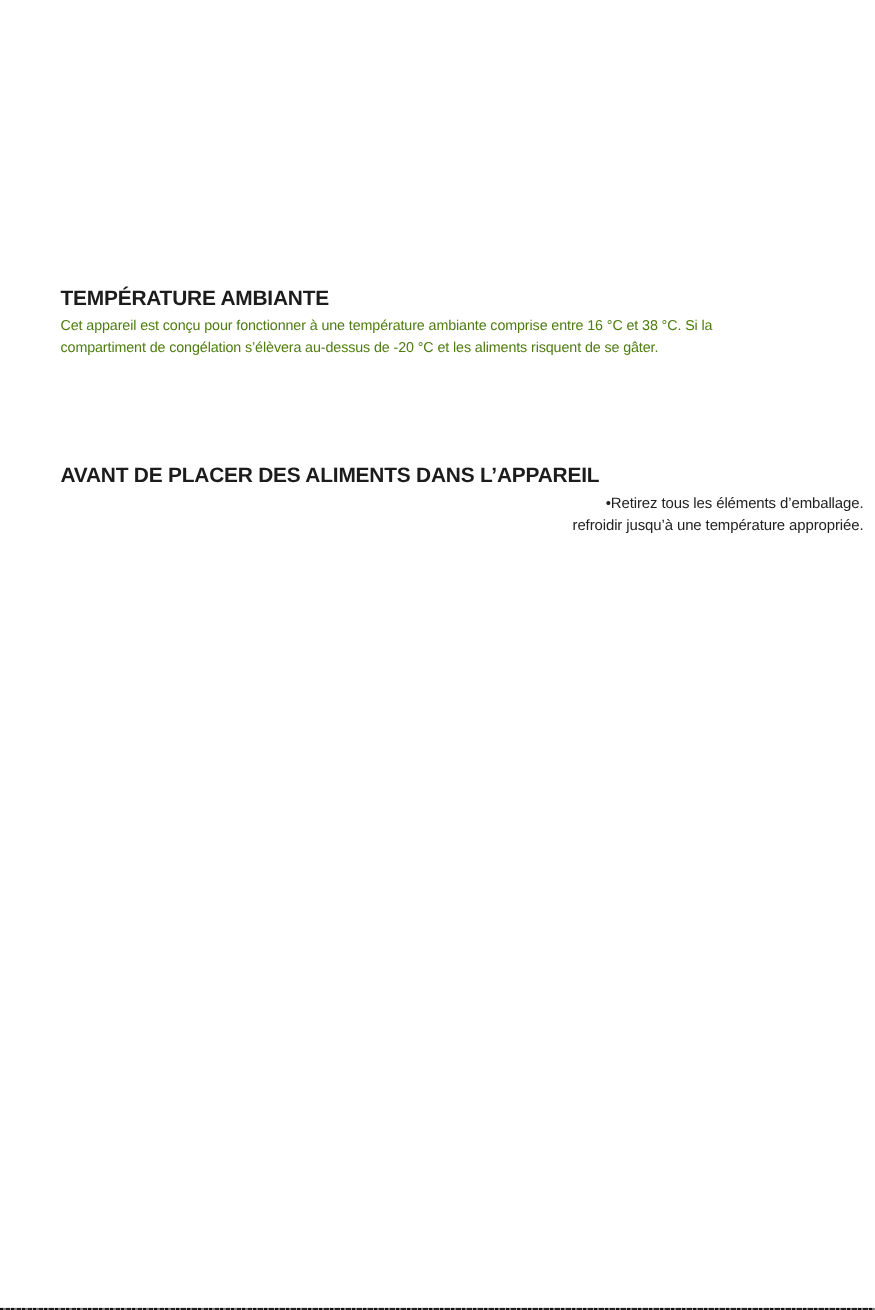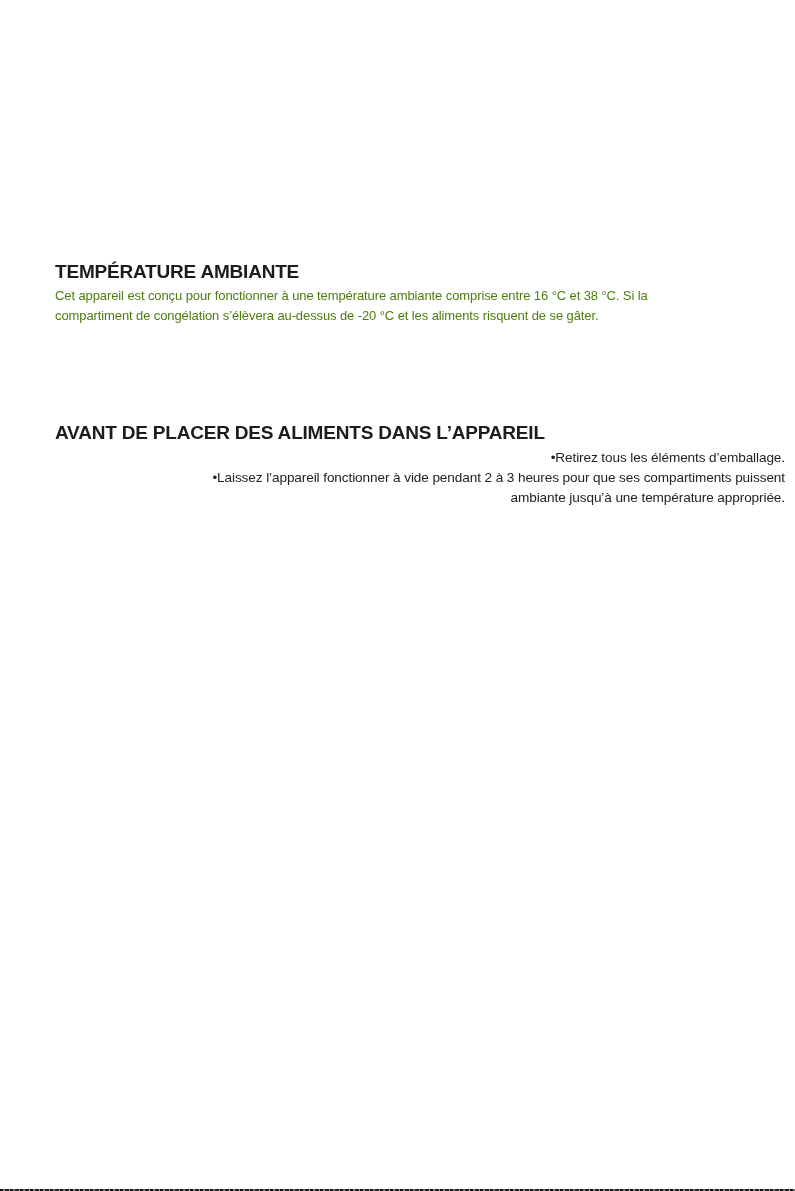--- a/index.html
+++ b/index.html
@@ -82,22 +82,21 @@
     </p>
   </section>
 
   <section class="section section-before">
     <h2 class="heading">AVANT DE PLACER DES ALIMENTS DANS L’APPAREIL</h2>
     <ul class="bullets">
       <li>
         <span class="line"><span class="bullet">•</span><span>Retirez tous les éléments d’emballage.</span></span>
       </li>
       <li>
-        <span class="line"><span class="bullet">•</span><span>Laissez l’appareil fonctionner à vide pendant 2 à 3 heures pour que ses compartiments puissent</span></span>
-        <span class="line cont">ambiante jusqu’à une température appropriée.</span>
+        <span class="line cont">refroidir jusqu’à une température appropriée.</span>
       </li>
       <li>
       </li>
     </ul>
   </section>
 
 </div>
 
 <div class="bottom-strip"></div>
 

